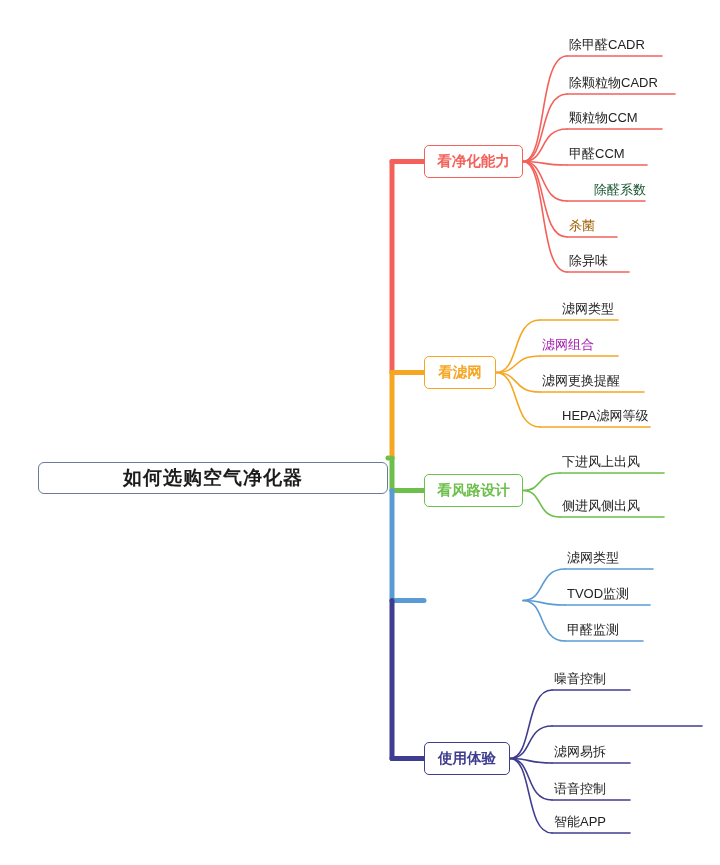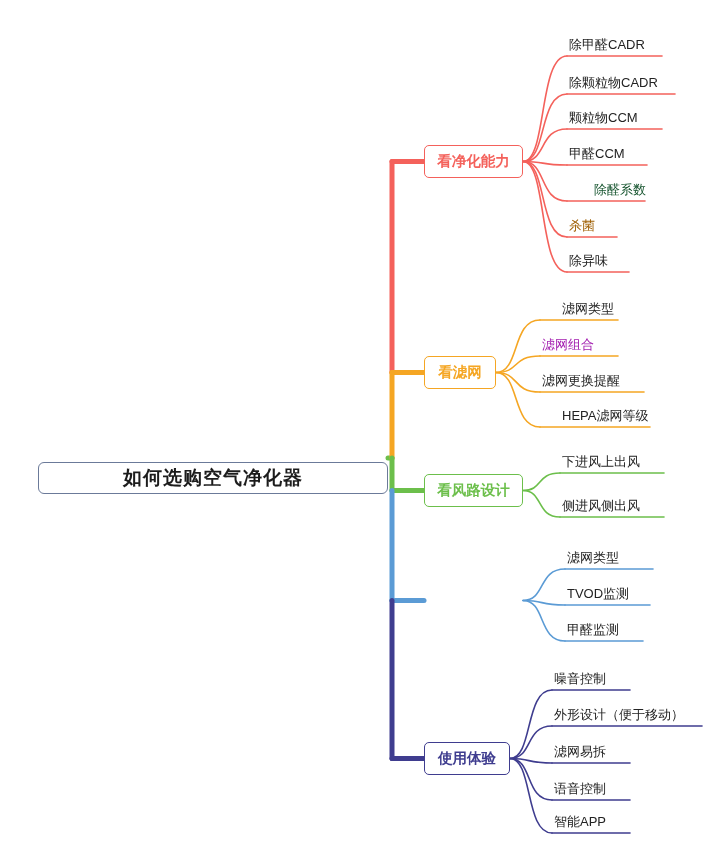--- a/index.html
+++ b/index.html
@@ -181,23 +181,20 @@
     </div>
     <div class="node leaf-node" style="left: 565px; top: 620px; width: 78px; height: 20px; color: rgb(35, 35, 35);">
       <span>甲醛监测</span>
     </div>
     <div class="node branch-node" style="left: 424px; top: 742px; width: 86px; height: 33px; border-color: rgb(63, 61, 143); color: rgb(63, 61, 143);">
       <span>使用体验</span>
     </div>
     <div class="node leaf-node" style="left: 552px; top: 669px; width: 78px; height: 20px; color: rgb(35, 35, 35);">
       <span>噪音控制</span>
     </div>
-    <div class="node leaf-node" style="left: 552px; top: 705px; width: 150px; height: 20px; color: rgb(35, 35, 35);">
-      <span>外形设计（便于移动）</span>
-    </div>
     <div class="node leaf-node" style="left: 552px; top: 742px; width: 78px; height: 20px; color: rgb(35, 35, 35);">
       <span>滤网易拆</span>
     </div>
     <div class="node leaf-node" style="left: 552px; top: 779px; width: 78px; height: 20px; color: rgb(35, 35, 35);">
       <span>语音控制</span>
     </div>
     <div class="node leaf-node" style="left: 552px; top: 812px; width: 78px; height: 20px; color: rgb(35, 35, 35);">
       <span>智能APP</span>
     </div>
   </div>

